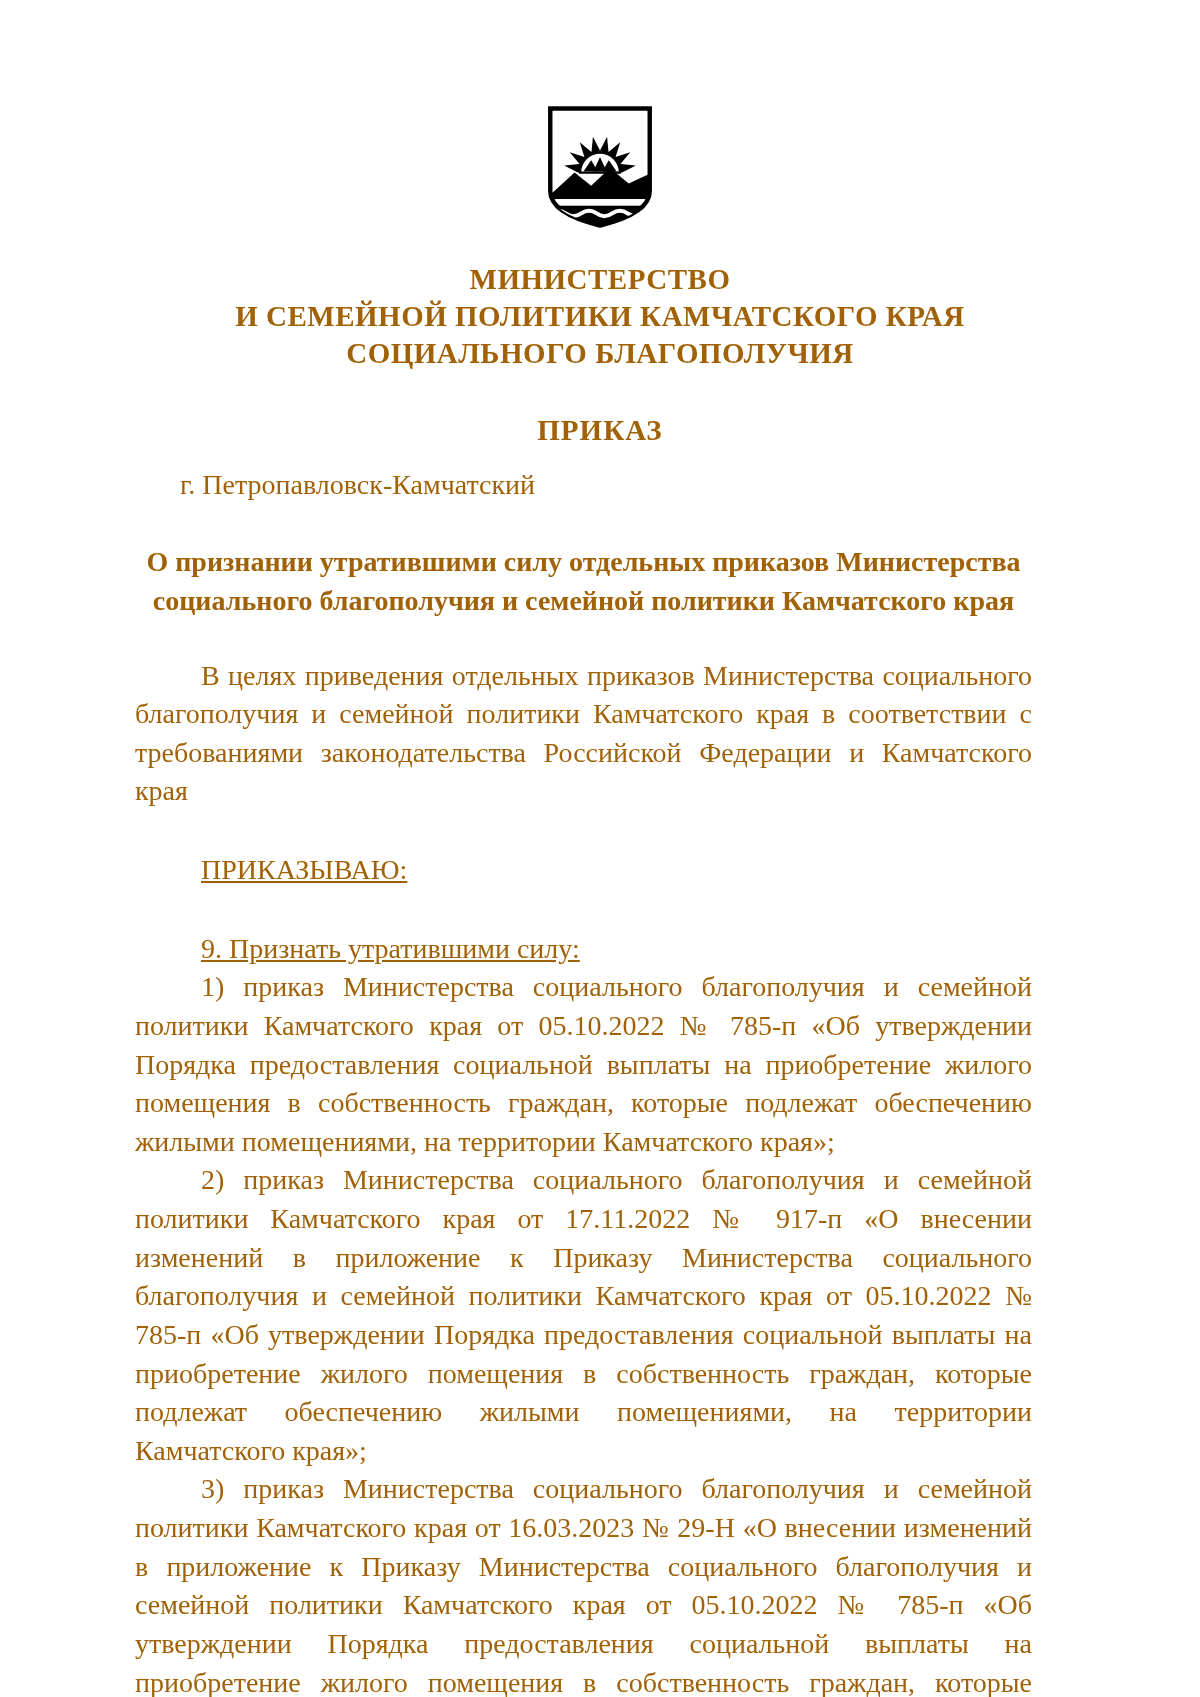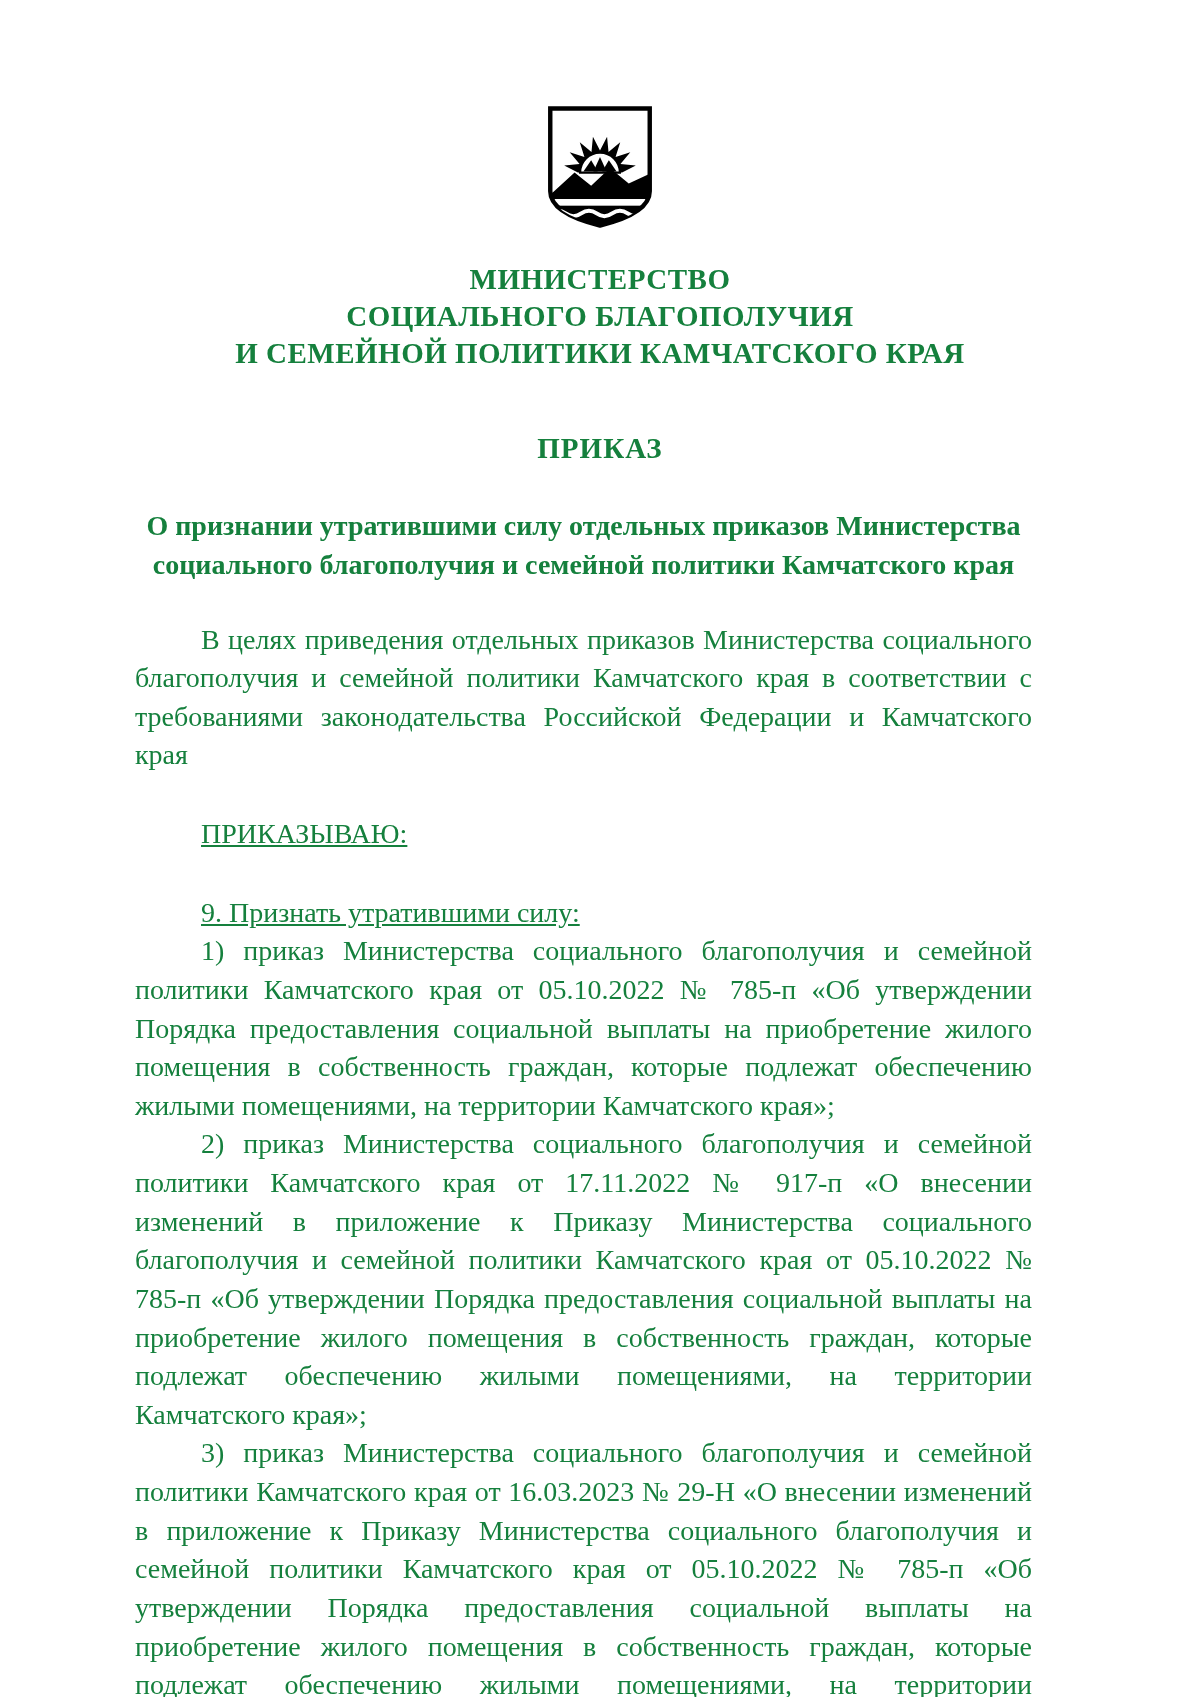--- a/index.html
+++ b/index.html
@@ -6,42 +6,42 @@
     margin: 0;
     padding: 0;
     background: #ffffff;
   }
   .page {
     position: relative;
     width: 1200px;
     height: 1697px;
     margin: 0 auto;
     background: #ffffff;
-    color: #15803d;
+    color: #a16207;
     font-family: "Liberation Serif", "DejaVu Serif", serif;
     overflow: hidden;
   }
   .emblem-wrap {
     margin: 103px auto 0 auto;
     width: 118px;
     height: 128px;
     display: flex;
     align-items: center;
     justify-content: center;
   }
   .ministry-block {
     margin-top: 30px;
     text-align: center;
     font-weight: bold;
     font-size: 29px;
     line-height: 1.28;
     letter-spacing: 0.5px;
   }
   .doc-type {
-    margin-top: 60px;
+    margin-top: 42px;
     text-align: center;
     font-weight: bold;
     font-size: 29px;
     letter-spacing: 1px;
   }
   .content {
     padding: 0 168px 0 135px; 
   }
   .date-number-line {
     margin-top: 92px;
@@ -108,29 +108,30 @@
 
         <rect x="5" y="92" width="90" height="22" fill="#000000"></rect>
 
         <path d="M5,99 Q12,94 19,99 T33,99 T47,99 T61,99 T75,99 T89,99 T99,99" fill="none" stroke="#ffffff" stroke-width="3.5"></path>
       </g>
     </svg>
   </div>
 
   <div class="ministry-block">
     <div>МИНИСТЕРСТВО</div>
+    <div>И СЕМЕЙНОЙ ПОЛИТИКИ КАМЧАТСКОГО КРАЯ</div>
     <div>СОЦИАЛЬНОГО БЛАГОПОЛУЧИЯ</div>
-    <div>И СЕМЕЙНОЙ ПОЛИТИКИ КАМЧАТСКОГО КРАЯ</div>
   </div>
 
   <div class="doc-type">ПРИКАЗ</div>
 
   <div class="content">
 
 
+    <div class="city-line">г. Петропавловск-Камчатский</div>
 
     <div class="doc-title">О признании утратившими силу отдельных приказов Министерства социального благополучия и семейной политики Камчатского края</div>
 
     <p class="para first">В целях приведения отдельных приказов Министерства социального благополучия и семейной политики Камчатского края в соответствии с требованиями законодательства Российской Федерации и Камчатского края</p>
 
     <p class="para spaced no-justify">ПРИКАЗЫВАЮ:</p>
 
     <p class="para spaced no-justify">9. Признать утратившими силу:</p>
 
     <p class="para">1) приказ Министерства социального благополучия и семейной политики Камчатского края от 05.10.2022 № 785-п «Об утверждении Порядка предоставления социальной выплаты на приобретение жилого помещения в собственность граждан, которые подлежат обеспечению жилыми помещениями, на территории Камчатского края»;</p>

